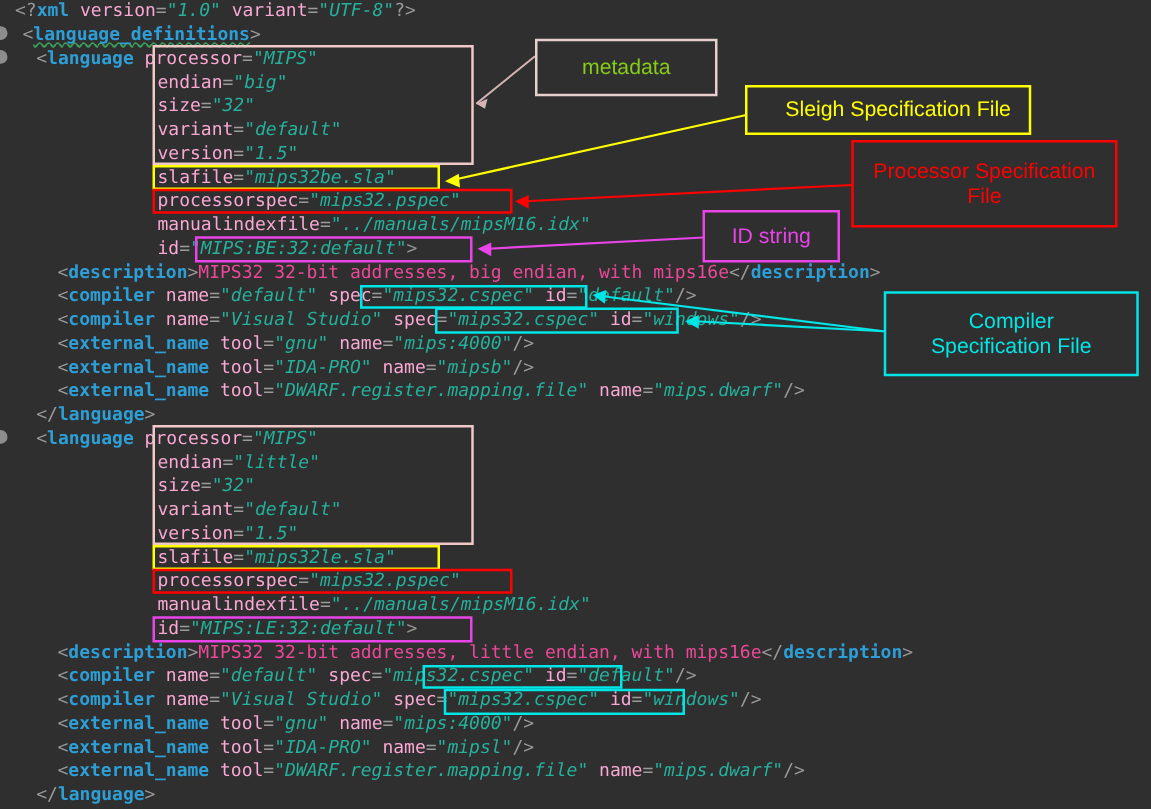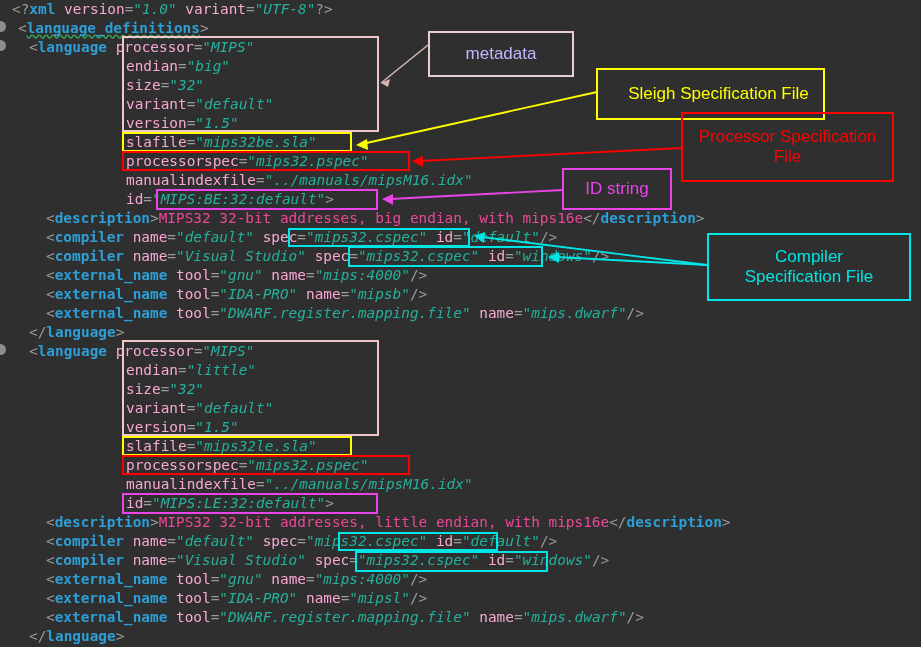--- a/index.html
+++ b/index.html
@@ -159,25 +159,25 @@
 
     <line x1="563" y1="190" x2="390" y2="199" stroke="#e844e8" stroke-width="1.8"></line>
     <polygon points="382,199 393,194 393,205" fill="#e844e8"></polygon>
 
     <line x1="707" y1="265" x2="482" y2="237" stroke="#00e5e5" stroke-width="1.8"></line>
     <polygon points="474,236 485,232 484,243" fill="#00e5e5"></polygon>
     <line x1="707" y1="265" x2="556" y2="257" stroke="#00e5e5" stroke-width="1.8"></line>
     <polygon points="548,257 559,252 559,263" fill="#00e5e5"></polygon>
   </svg>
 
-  <div class="box" style="left:428px;top:31px;width:146px;height:46px;border-color:#e8cfcf;color:#c4b5fd;font-size:17px;">
+  <div class="box" style="left:428px;top:31px;width:146px;height:46px;border-color:#e8cfcf;color:#84cc16;font-size:17px;">
     <span>metadata</span>
   </div>
 
-  <div class="box" style="left:596px;top:68px;width:229px;height:52px;border-color:#ffff00;color:#ffff00;font-size:17px;padding-left:16px;">
+  <div class="box" style="left:596px;top:68px;width:229px;height:40px;border-color:#ffff00;color:#ffff00;font-size:17px;padding-left:16px;">
     <span>Sleigh Specification File</span>
   </div>
 
   <div class="box" style="left:562px;top:168px;width:110px;height:42px;border-color:#e844e8;color:#e844e8;font-size:17px;">
     <span>ID string</span>
   </div>
 
   <div class="box" style="left:681px;top:112px;width:213px;height:70px;border-color:#ff0000;color:#ff0000;font-size:17px;flex-direction:column;">
     <span>Processor Specification</span>
     <span>File</span>

